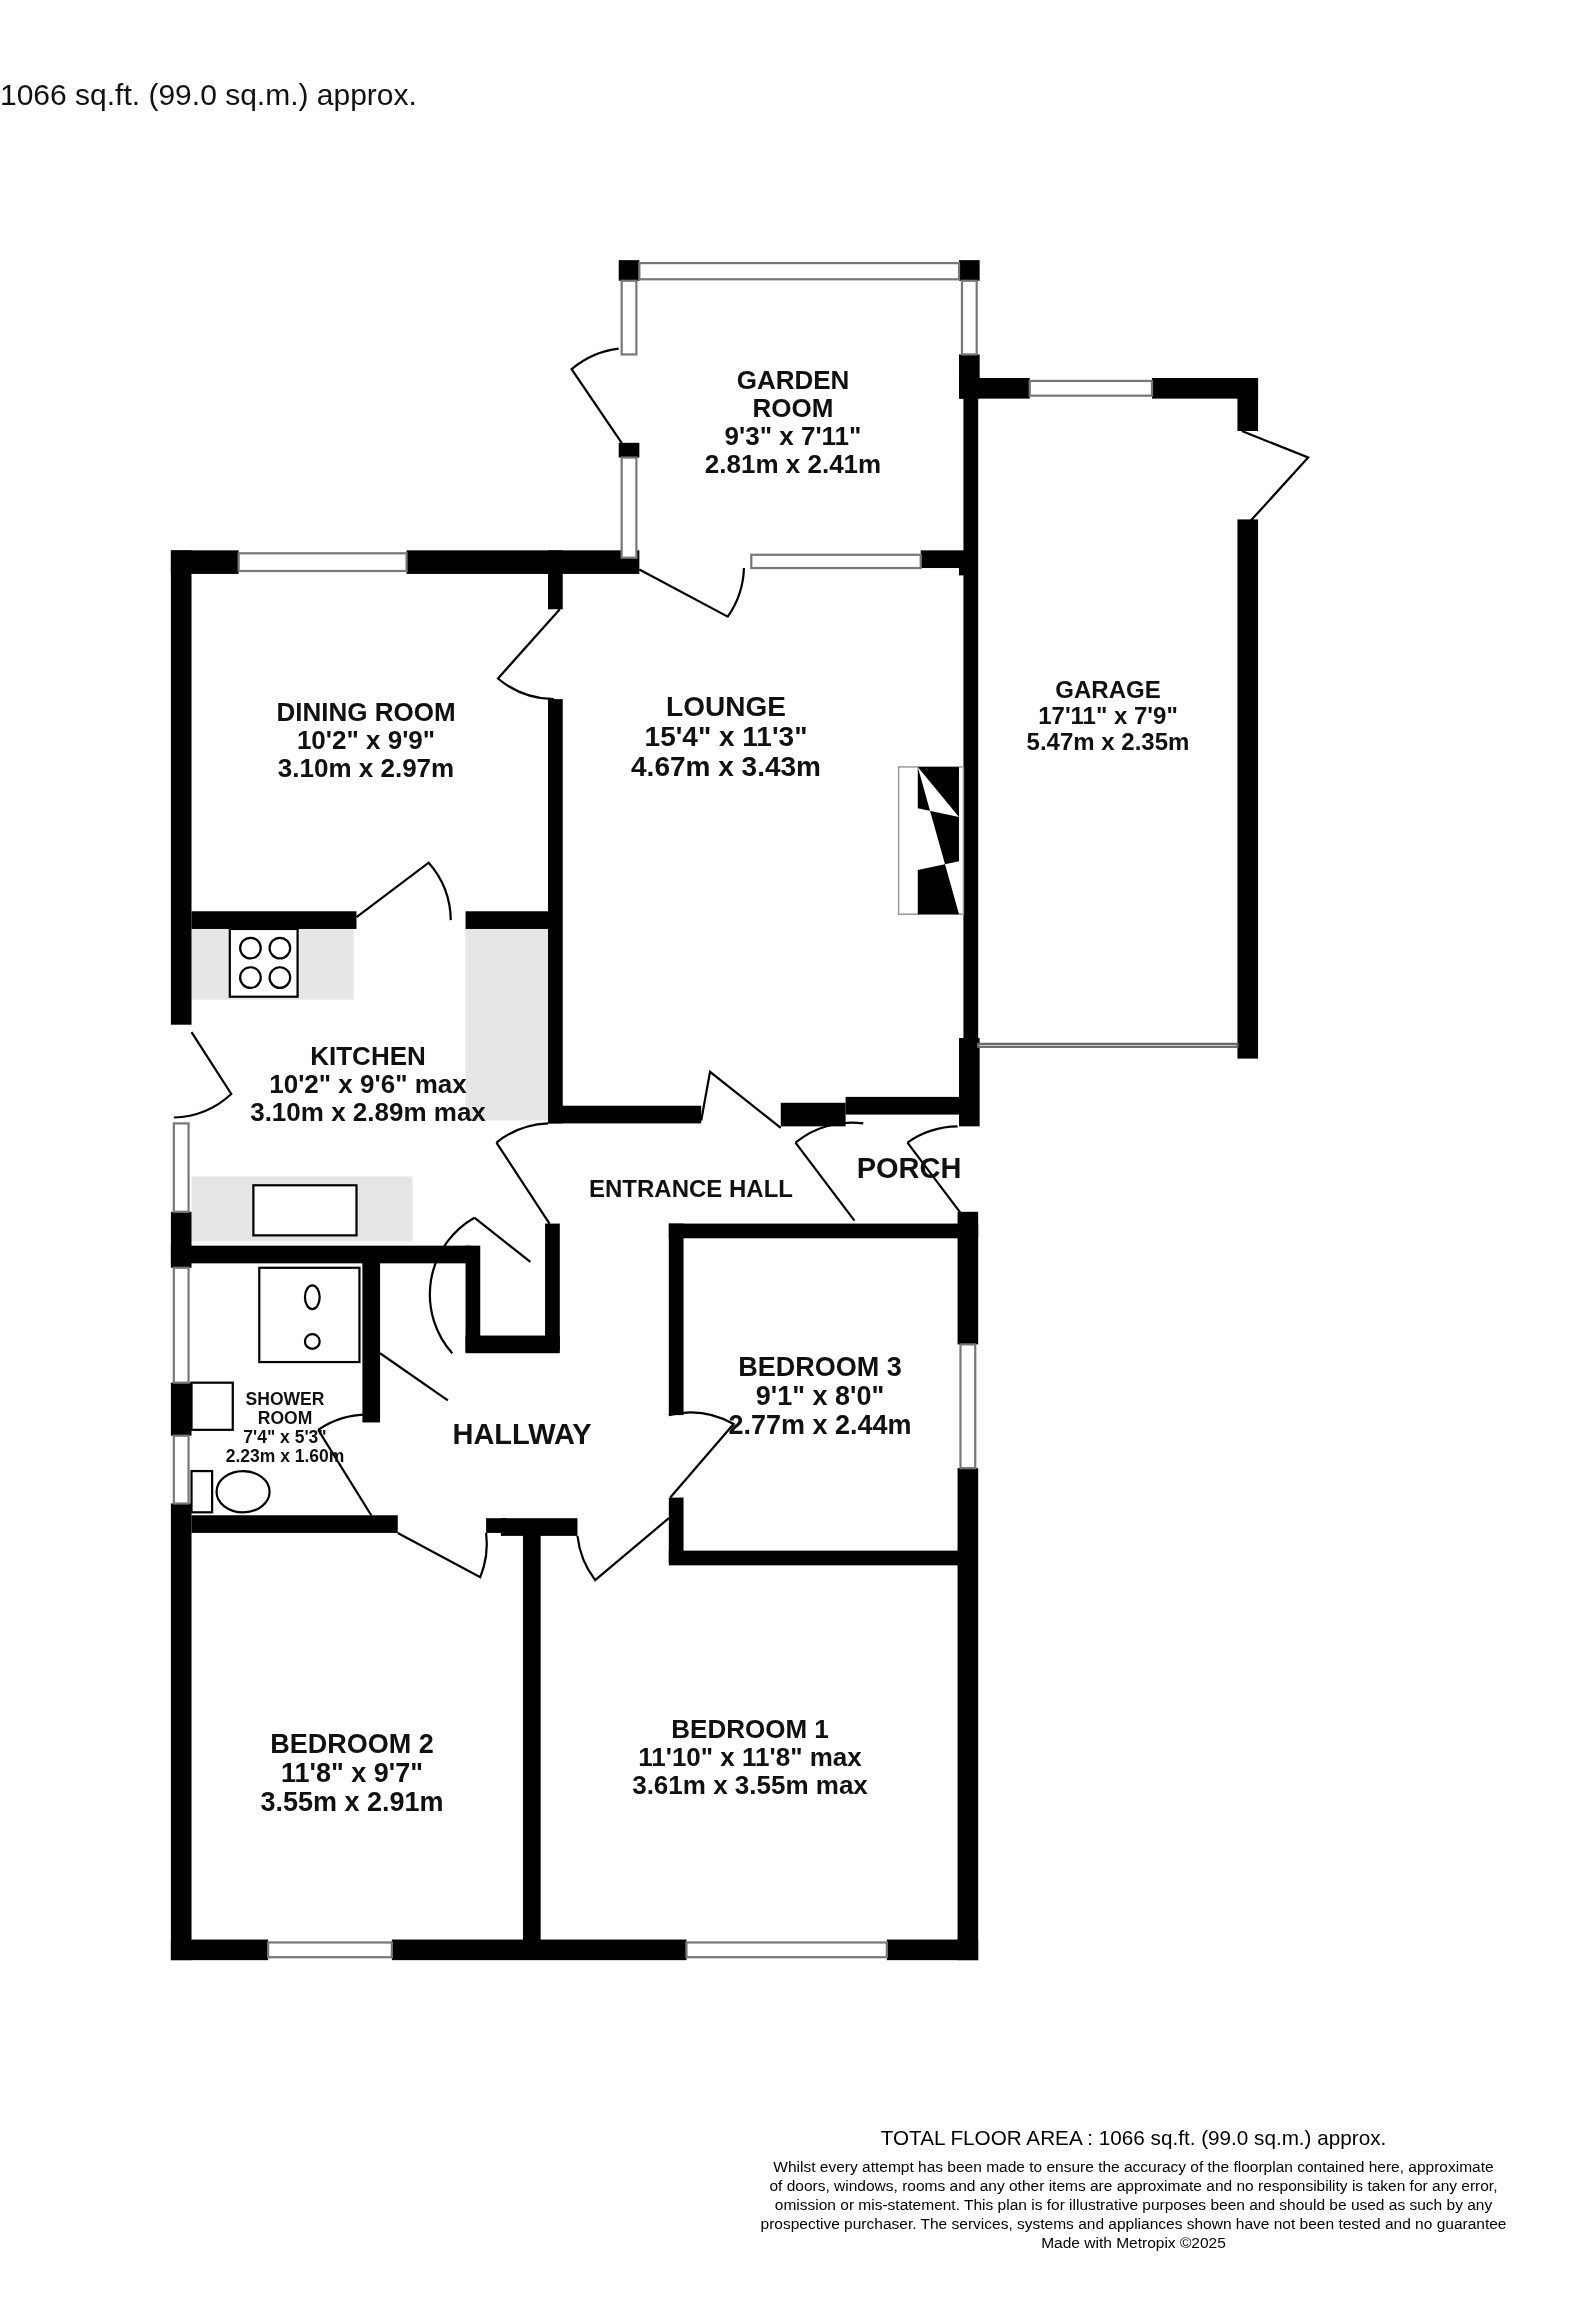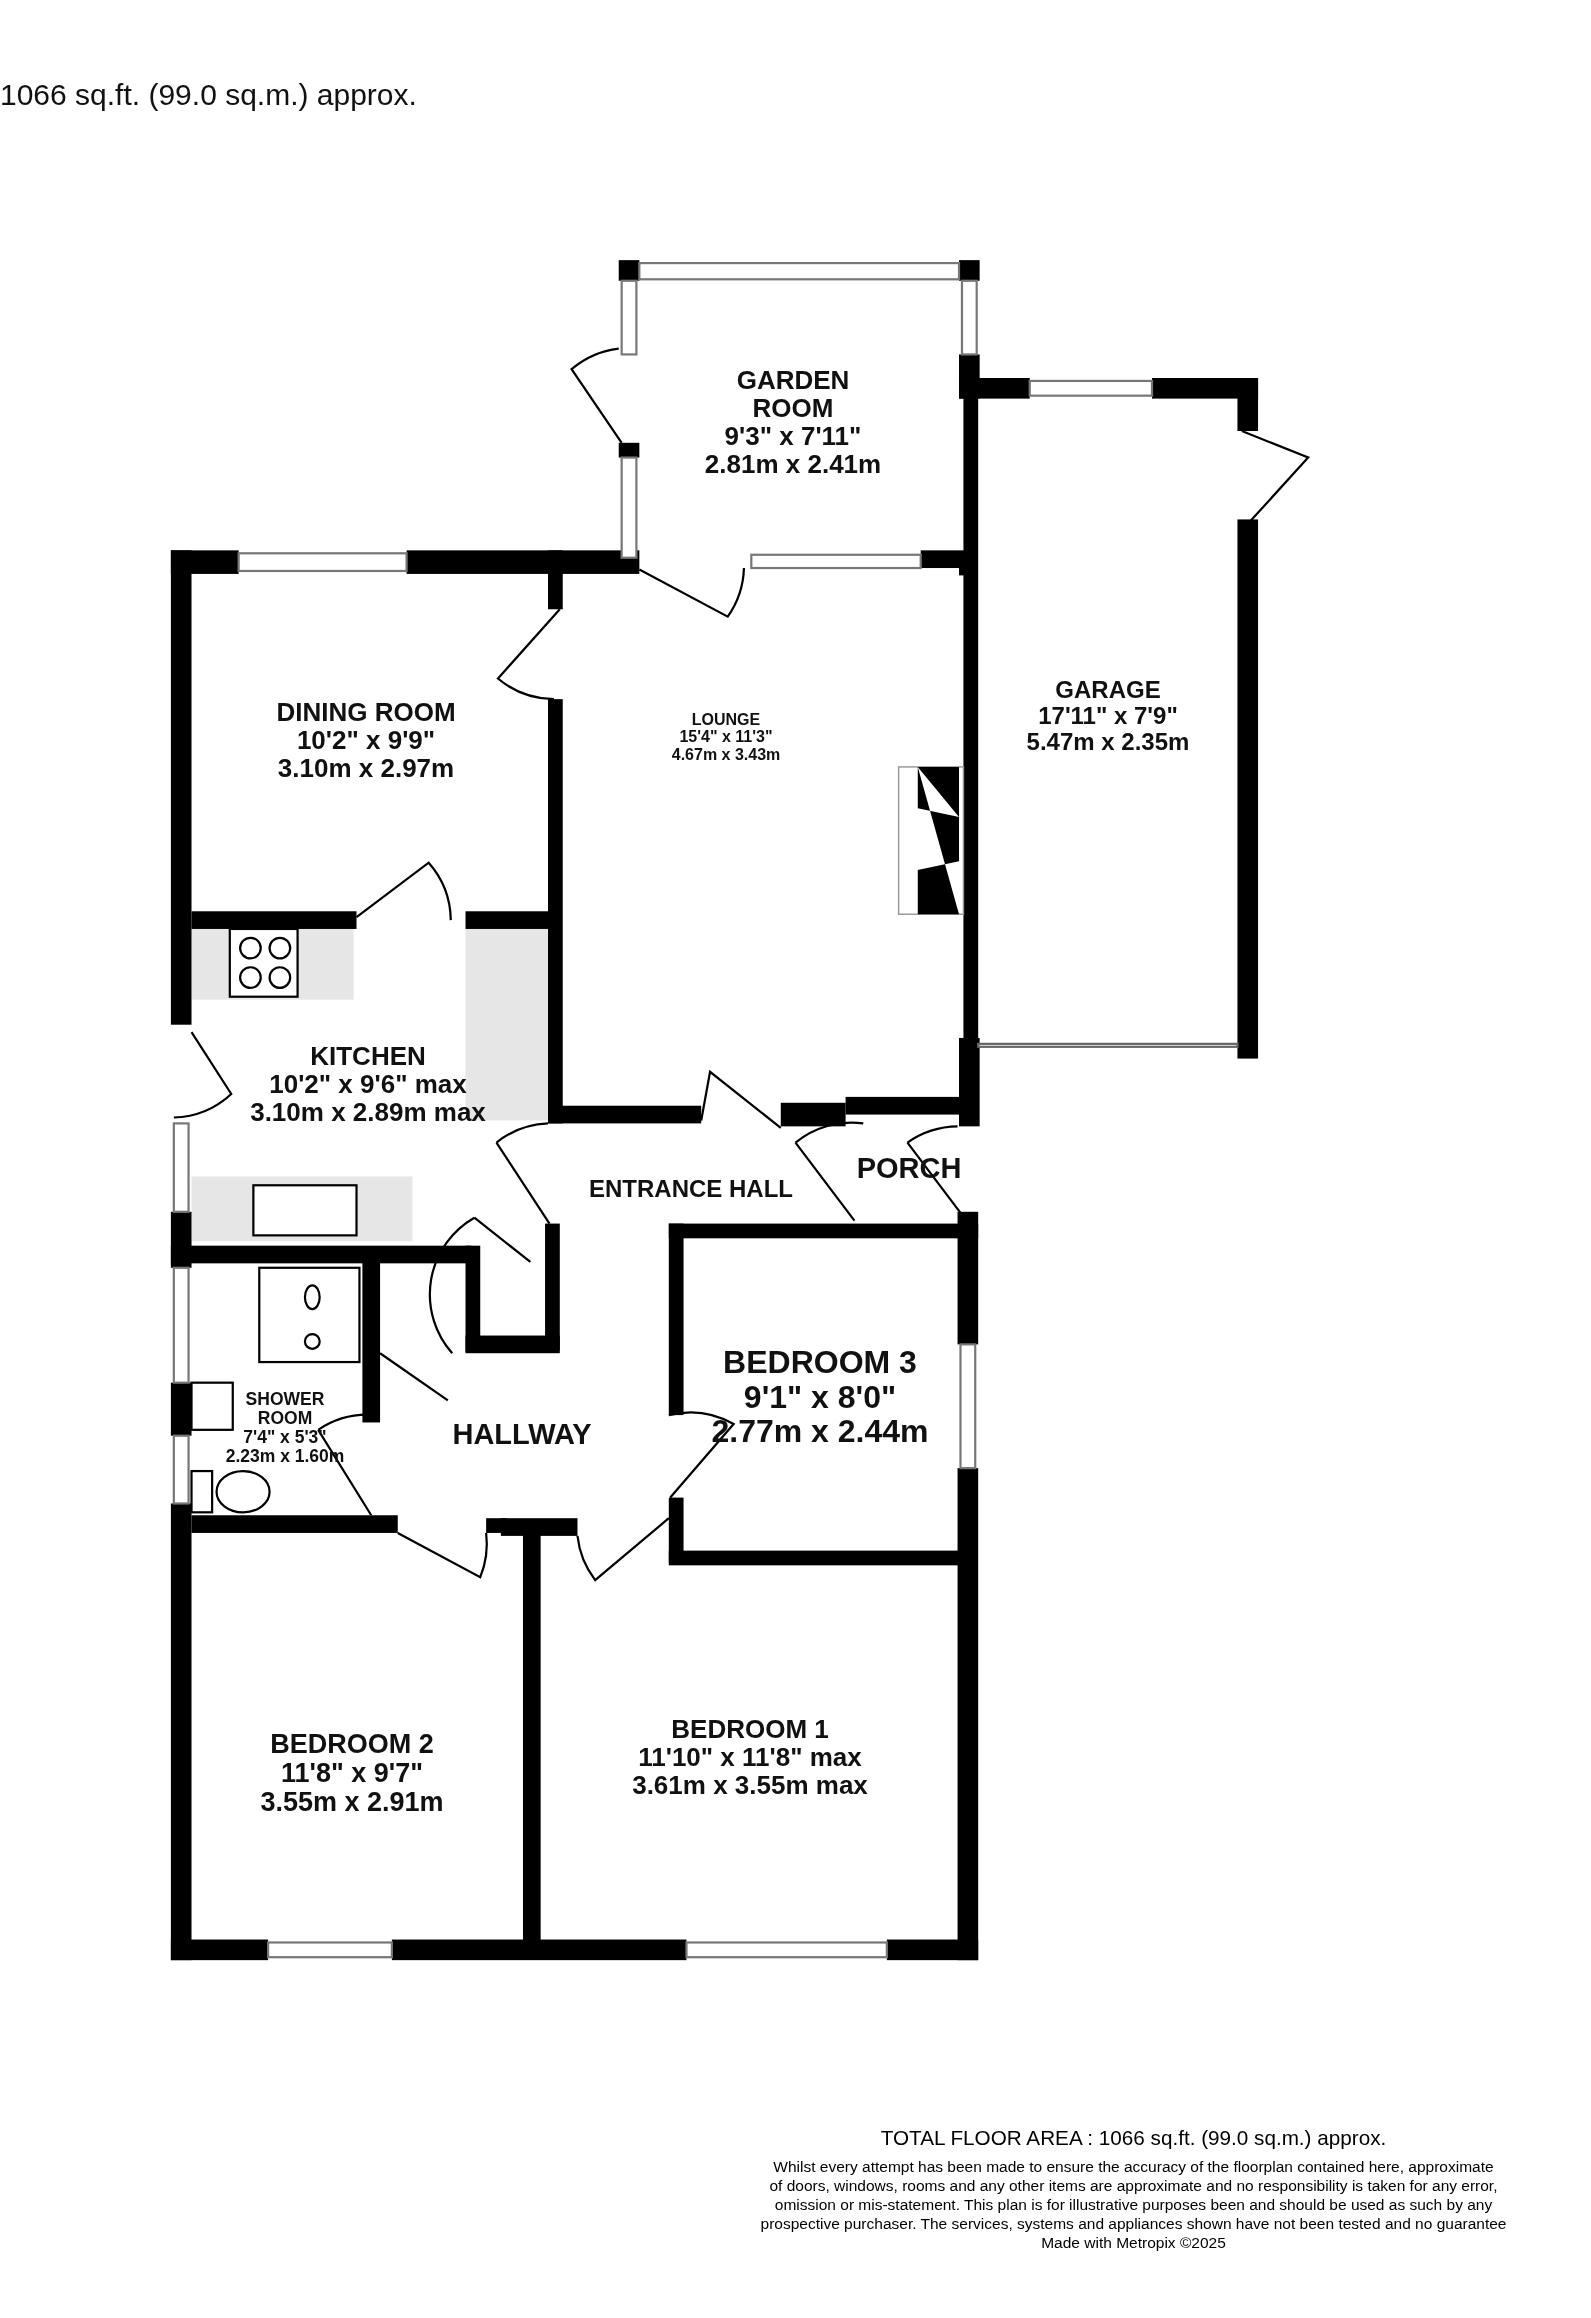--- a/index.html
+++ b/index.html
@@ -136,21 +136,21 @@
   <span>9'3"  x 7'11"</span>
   <span>2.81m  x 2.41m</span>
 </div>
 
 <div class="room-label" style="left:366px;top:740px;font-size:26px;">
   <span>DINING ROOM</span>
   <span>10'2"  x 9'9"</span>
   <span>3.10m  x 2.97m</span>
 </div>
 
-<div class="room-label" style="left:726px;top:737px;font-size:16px;">
+<div class="room-label" style="left:726px;top:737px;font-size:28px;">
   <span>LOUNGE</span>
   <span>15'4"  x 11'3"</span>
   <span>4.67m  x 3.43m</span>
 </div>
 
 <div class="room-label" style="left:1108px;top:716px;font-size:24px;">
   <span>GARAGE</span>
   <span>17'11"  x 7'9"</span>
   <span>5.47m  x 2.35m</span>
 </div>
@@ -173,21 +173,21 @@
   <span>SHOWER</span>
   <span>ROOM</span>
   <span>7'4"  x 5'3"</span>
   <span>2.23m  x 1.60m</span>
 </div>
 
 <div class="room-label" style="left:522px;top:1435px;font-size:29px;">
   <span>HALLWAY</span>
 </div>
 
-<div class="room-label" style="left:820px;top:1397px;font-size:32px;">
+<div class="room-label" style="left:820px;top:1397px;font-size:27px;">
   <span>BEDROOM 3</span>
   <span>9'1"  x 8'0"</span>
   <span>2.77m  x 2.44m</span>
 </div>
 
 <div class="room-label" style="left:352px;top:1774px;font-size:27px;">
   <span>BEDROOM 2</span>
   <span>11'8"  x 9'7"</span>
   <span>3.55m  x 2.91m</span>
 </div>

